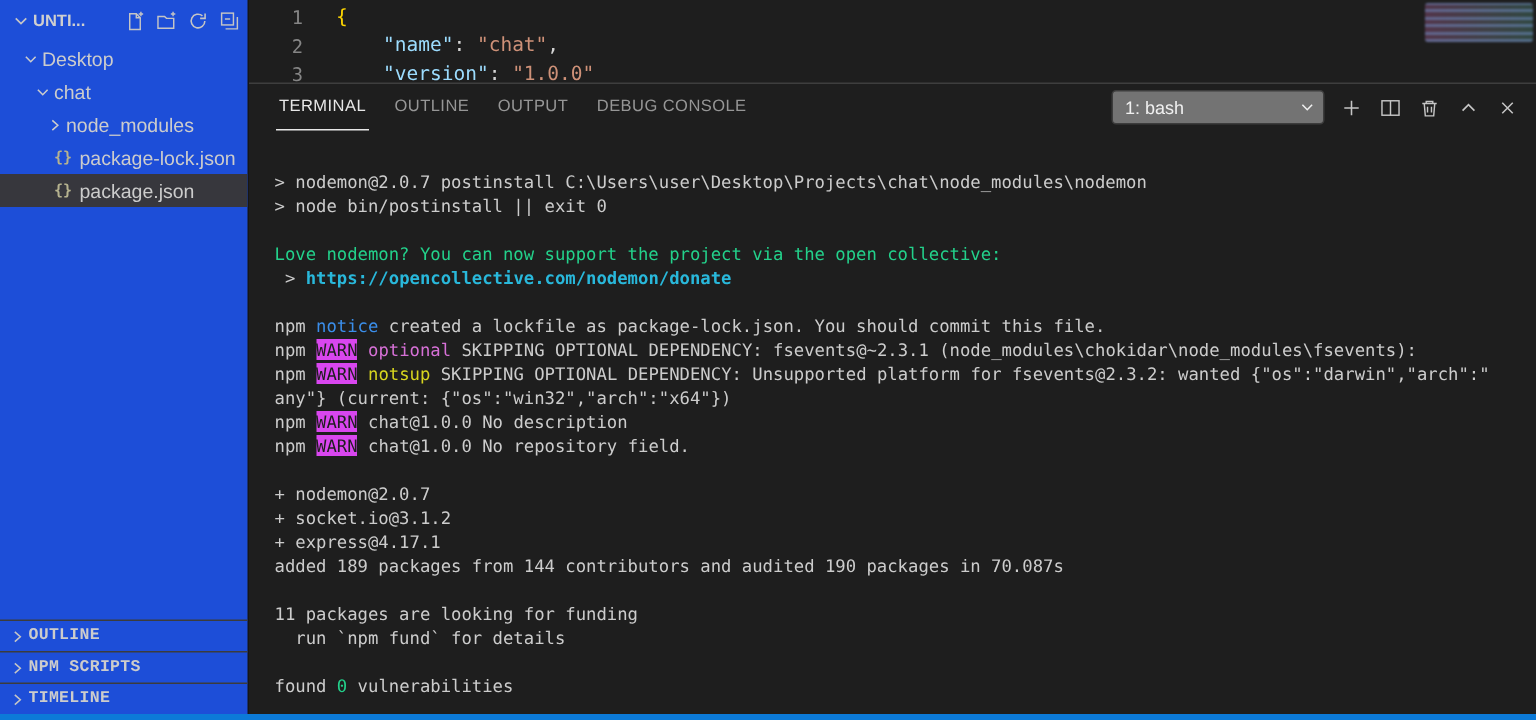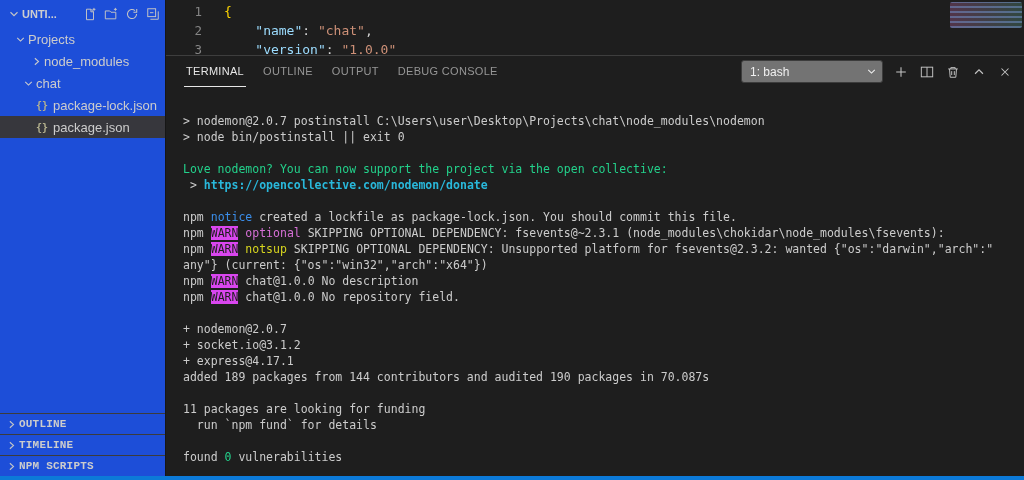--- a/index.html
+++ b/index.html
@@ -133,37 +133,37 @@
         </div>
     </div>
 
     <div class="tree">
         <div class="tree-row" style="padding-left: 12px;">
           <span class="icon chev">
             <svg viewBox="0 0 16 16" fill="none" stroke="currentColor" stroke-width="1.3">
               <path d="M4 6l4 4 4-4"></path>
             </svg>
           </span>
-          <span class="tlabel">Projects</span>
+          <span class="tlabel">Desktop</span>
+        </div>
+        <div class="tree-row" style="padding-left: 20px;">
+          <span class="icon chev">
+            <svg viewBox="0 0 16 16" fill="none" stroke="currentColor" stroke-width="1.3">
+              <path d="M4 6l4 4 4-4"></path>
+            </svg>
+          </span>
+          <span class="tlabel">chat</span>
         </div>
         <div class="tree-row" style="padding-left: 28px;">
           <span class="icon chev">
             <svg viewBox="0 0 16 16" fill="none" stroke="currentColor" stroke-width="1.3">
               <path d="M6 4l4.5 4L6 12"></path>
             </svg>
           </span>
           <span class="tlabel">node_modules</span>
-        </div>
-        <div class="tree-row" style="padding-left: 20px;">
-          <span class="icon chev">
-            <svg viewBox="0 0 16 16" fill="none" stroke="currentColor" stroke-width="1.3">
-              <path d="M4 6l4 4 4-4"></path>
-            </svg>
-          </span>
-          <span class="tlabel">chat</span>
         </div>
         <div class="tree-row" style="padding-left: 34px;">
           <span class="ficon">{}</span>
           <span class="tlabel">package-lock.json</span>
         </div>
         <div class="tree-row selected" style="padding-left: 34px;">
           <span class="ficon">{}</span>
           <span class="tlabel">package.json</span>
         </div>
       </div>
@@ -176,29 +176,29 @@
             </svg>
           </span>
         <span class="slabel">OUTLINE</span>
       </div>
       <div class="section">
         <span class="icon chev">
             <svg viewBox="0 0 16 16" fill="none" stroke="currentColor" stroke-width="1.3">
               <path d="M6 4l4.5 4L6 12"></path>
             </svg>
           </span>
-        <span class="slabel">TIMELINE</span>
+        <span class="slabel">NPM SCRIPTS</span>
       </div>
       <div class="section">
         <span class="icon chev">
             <svg viewBox="0 0 16 16" fill="none" stroke="currentColor" stroke-width="1.3">
               <path d="M6 4l4.5 4L6 12"></path>
             </svg>
           </span>
-        <span class="slabel">NPM SCRIPTS</span>
+        <span class="slabel">TIMELINE</span>
       </div>
     </div>
   </aside>
 
   <main class="main">
     <div class="editor">
         <div class="code-line"><span class="gutter">1</span><span class="code"><span class="e-bracket">{</span></span></div>
         <div class="code-line"><span class="gutter">2</span><span class="code"><span class="e-plain">    </span><span class="e-key">"name"</span><span class="e-plain">: </span><span class="e-string">"chat"</span><span class="e-plain">,</span></span></div>
         <div class="code-line"><span class="gutter">3</span><span class="code"><span class="e-plain">    </span><span class="e-key">"version"</span><span class="e-plain">: </span><span class="e-string">"1.0.0"</span></span></div>
       </div>

